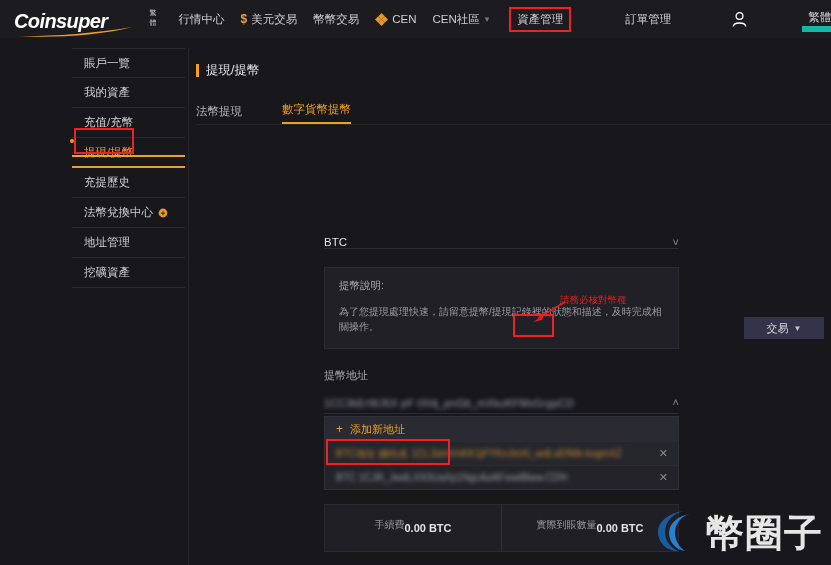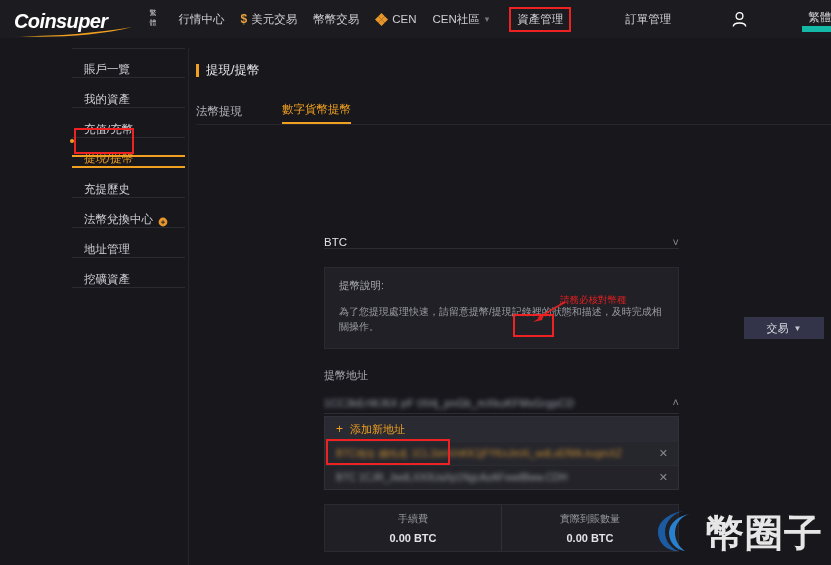--- a/index.html
+++ b/index.html
@@ -45,21 +45,21 @@
   }
   .hl-red { border: 2px solid #ee2222; }
   .underline-wh { border-bottom: 6px solid #14b8a6; padding-bottom: 1px; }
   .person-ic { margin-left: 10px; margin-right: 6px; display: flex; align-items: center; }
 
   
   .sidebar {
     position: absolute; left: 72px; top: 48px; width: 113px;
   }
   .side-item {
-    height: 30px; display: flex; align-items: flex-end; padding-left: 12px;
+    height: 30px; display: flex; align-items: center; padding-left: 12px;
     color: #cfcfd4; font-size: 11.5px; border-bottom: 1px solid #2a2a30;
     cursor: pointer; position: relative; background: transparent;
   }
   .side-item.first { border-top: 1px solid #2a2a30; }
   .side-item.active { color: #f0a020; border-bottom: 2px solid #f0a020; }
   .side-item .fiat-ic { margin-left: 5px; display: inline-flex; }
   .active-box {
     position: absolute; left: 74px; top: 128px; width: 60px; height: 26px;
     border: 2px solid #ee2222; pointer-events: none;
   }
@@ -147,21 +147,21 @@
   .dd-item.alt { background: #26262d; }
   .dd-x { margin-left: auto; color: #8a8a92; font-size: 11px; line-height: 1; }
   .dd-blur-orange { filter: blur(2.2px); color: #c08a30; font-size: 10px; }
   .dd-blur-grey { filter: blur(2.2px); color: #9a9aa4; font-size: 10px; }
 
   .fee-box {
     margin-top: 14px; background: #1f1f25; border: 1px solid #2a2a31;
     display: flex; height: 48px;
   }
   .fee-cell {
-    flex: 1; display: flex; flex-direction: column; align-items: center;
+    flex: 1; display: flex; flex-direction: row; align-items: center;
     justify-content: center;
   }
   .fee-cell + .fee-cell { border-left: 1px solid #303038; }
   .fee-label { color: #9a9aa2; font-size: 10px; margin-bottom: 6px; }
   .fee-val { color: #e4e4e8; font-size: 11px; font-weight: bold; }
 
   
   .watermark {
     position: absolute; right: 8px; bottom: 6px; display: flex; align-items: center;
     opacity: .95;

